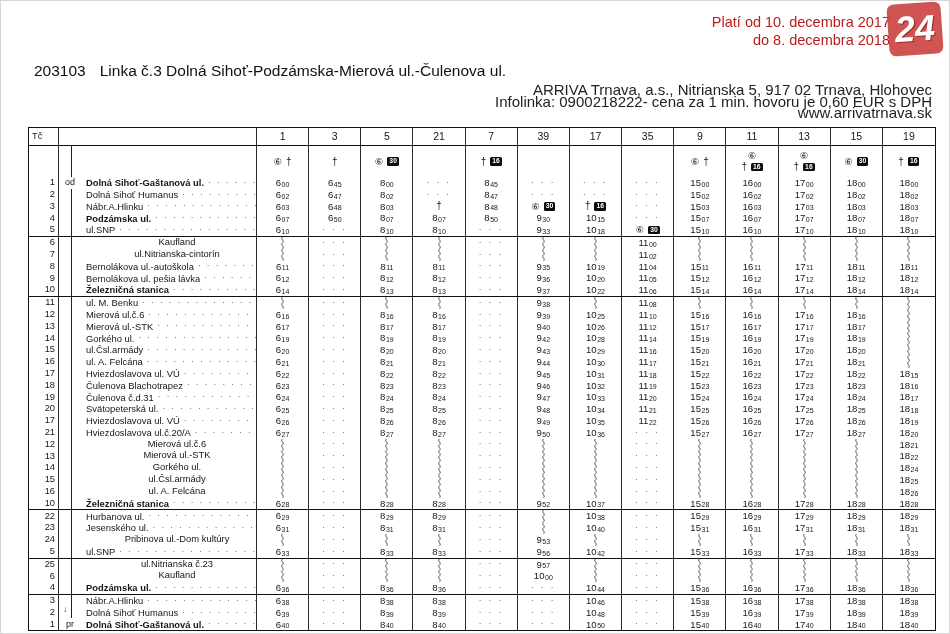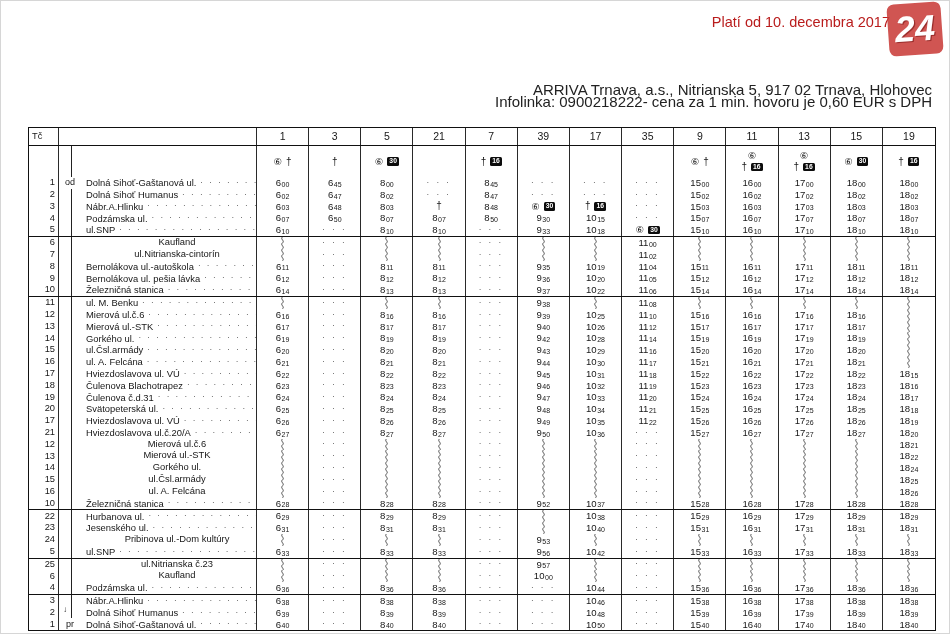--- a/index.html
+++ b/index.html
@@ -28,21 +28,21 @@
   .sep{border-bottom:1.1px solid #111;}
   .cell{display:flex;align-items:center;justify-content:center;overflow:hidden;
         font-size:9.4px;line-height:1;}
   .br{border-right:0.8px solid #2a2a2a;}
   .tc{justify-content:flex-end;padding-right:3px;font-size:9.3px;}
   .odpr{font-size:9px;position:relative;}
   .odpr.line{background-image:linear-gradient(#222,#222);background-size:1px 100%;
              background-position:55% 0;background-repeat:no-repeat;}
   .stop{justify-content:flex-start;padding-left:5px;white-space:nowrap;}
   .stop.ind{padding-left:17px;flex-direction:column;}
-  .stop.b .nm{font-weight:normal;}
+  .stop.b .nm{font-weight:bold;}
   .leader{flex:1 1 auto;overflow:hidden;white-space:nowrap;color:#555;font-size:8px;
           letter-spacing:2px;margin-left:4px;}
   .colnum{font-size:10.5px;}
   .h{font-size:9.6px;}
   .m{font-size:7px;position:relative;top:1.5px;margin-left:0.5px;}
   .dots{color:#555;font-size:8px;letter-spacing:2.5px;white-space:nowrap;}
   .sq{width:7px;height:100%;display:block;}
   .nbox{display:inline-block;background:#0c0c0c;color:#fff;font-weight:bold;
         font-size:6.8px;line-height:8.5px;padding:0 2px;border-radius:1.5px;}
   .c6g{font-size:9.5px;}
@@ -50,30 +50,35 @@
   .symcell{display:flex;flex-direction:column;align-items:center;justify-content:center;gap:1px;}
   .symline{display:flex;align-items:center;gap:4px;}
   .arrow{position:absolute;top:-1px;left:4px;font-size:8px;}
 </style>
 </head>
 <body>
 
 <div class="page">
 
 
+  <div class="line-title">
+    <span class="code">203103</span><span>Linka č.3 Dolná Sihoť-Podzámska-Mierová ul.-Čulenova ul.</span>
+  </div>
 
   <div class="valid">
     <div>Platí od 10. decembra 2017</div>
+    <div>do 8. decembra 2018</div>
   </div>
 
   <div class="stamp">24</div>
 
   <div class="company">
     <div>ARRIVA Trnava, a.s., Nitrianska 5, 917 02 Trnava, Hlohovec</div>
     <div>Infolinka: 0900218222- cena za 1 min. hovoru je 0,60 EUR s DPH</div>
+    <div>www.arrivatrnava.sk</div>
   </div>
 
   <div class="tbl">
     <div class="grid hdr-row">
       <div class="cell tc br" style="justify-content:flex-start;padding-left:3px;">Tč</div>
       <div class="cell"></div>
       <div class="cell br"></div>
     <div class="cell colnum br">1</div>
         <div class="cell colnum br">3</div>
         <div class="cell colnum br">5</div>

